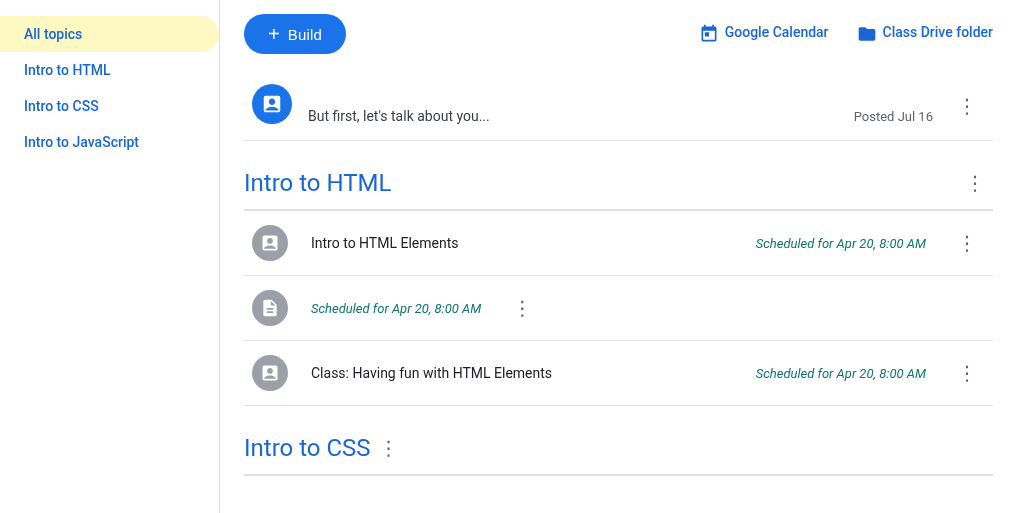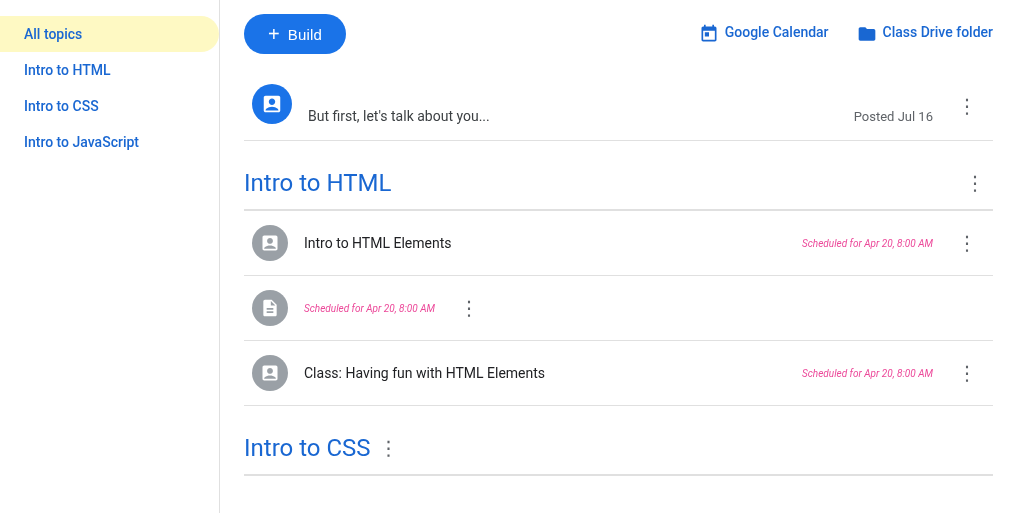--- a/index.html
+++ b/index.html
@@ -157,41 +157,41 @@
       color: #1967d2;
       flex: 1;
     }
 
     
     .assignment-item {
       display: flex;
       align-items: center;
       padding: 14px 8px;
       border-bottom: 1px solid #e0e0e0;
-      gap: 16px;
+      gap: 23px;
     }
     .assignment-icon {
       width: 36px;
       height: 36px;
       border-radius: 50%;
       background: #9aa0a6;
       display: flex;
       align-items: center;
       justify-content: center;
       flex-shrink: 0;
     }
     .assignment-icon svg { width: 20px; height: 20px; }
     .assignment-name {
       flex: 1;
       font-size: 14px;
       color: #202124;
     }
     .assignment-scheduled {
-      color: #ec4899;
-      font-size: 10px;
+      color: #0f766e;
+      font-size: 13px;
       font-style: italic;
     }
 
     
     .topic-section-partial {
       margin-top: 24px;
     }
     .topic-title-partial {
       font-size: 24px;
       font-weight: 400;

